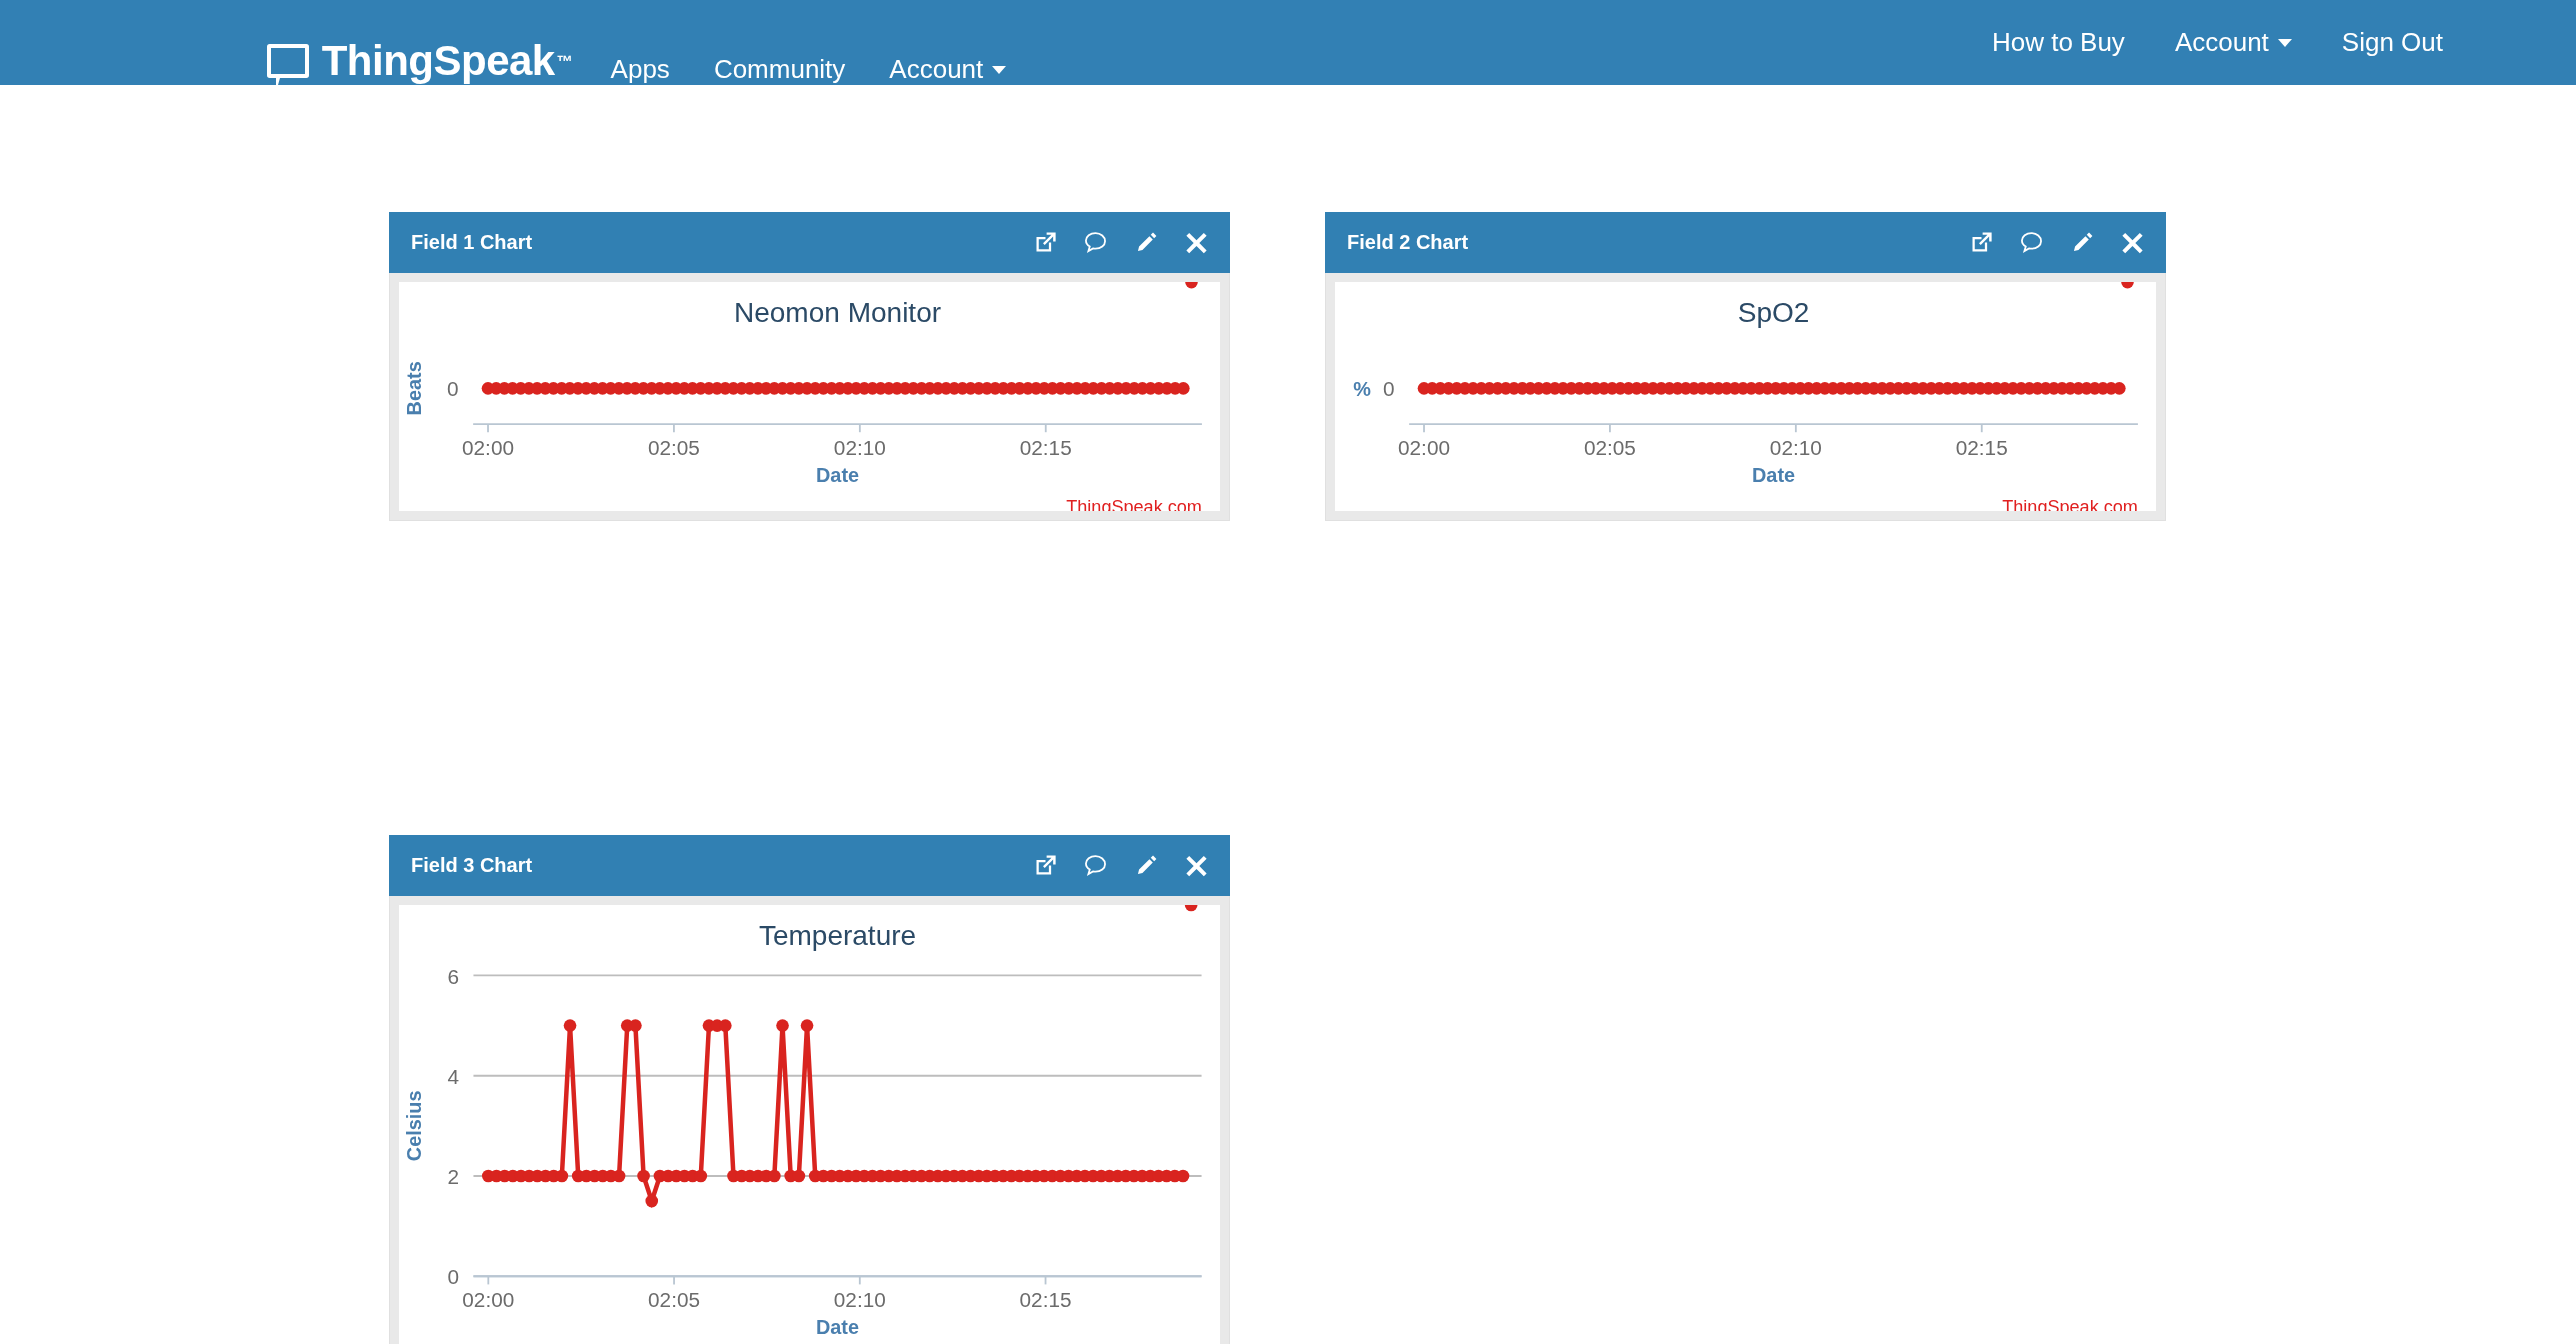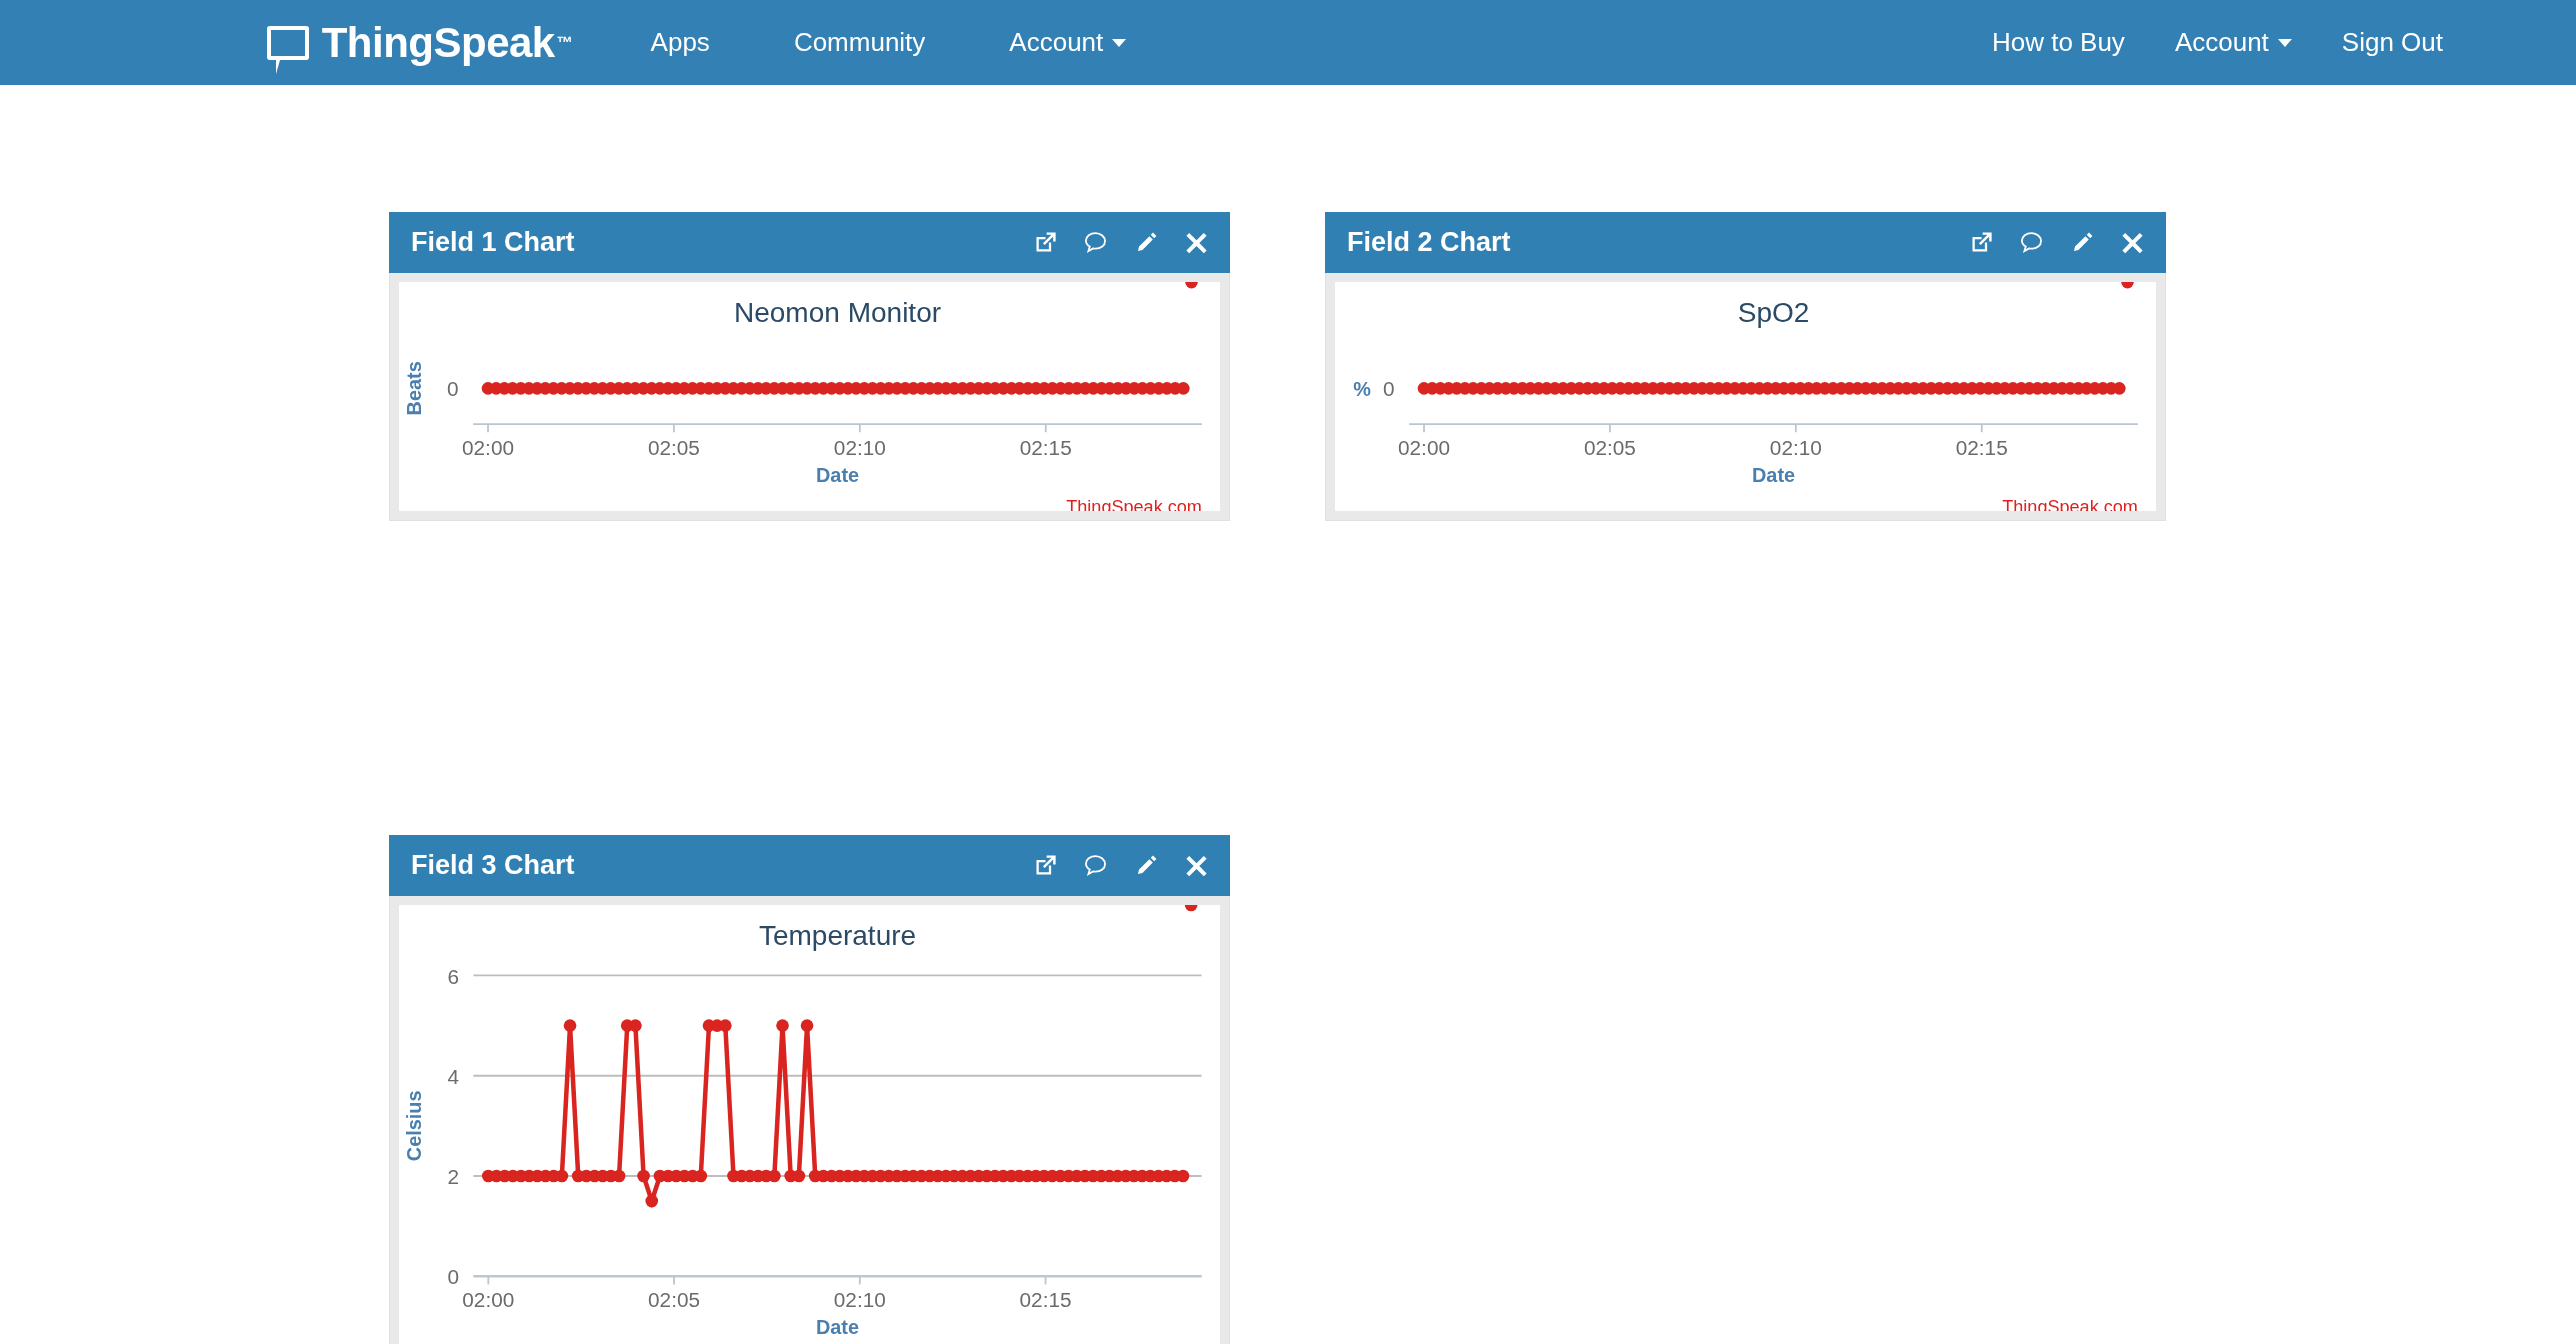--- a/index.html
+++ b/index.html
@@ -13,21 +13,21 @@
 
   
   .navbar {
     position: relative;
     height: 85px;
     background: #3280b4;
     display: flex;
     align-items: stretch;
     width: 2576px;
   }
-  .nav-left { display: flex; align-items: center; margin-left: 267px; gap: 40px; }
+  .nav-left { display: flex; align-items: flex-end; margin-left: 267px; }
   .brand {
     display: flex; align-items: center;
     padding: 0 16.3px 0 0;
     color: #ffffff;
     font-size: 42px; font-weight: bold;
     letter-spacing: -0.5px;
     white-space: nowrap;
     cursor: pointer;
   }
   .brand-mark {
@@ -79,21 +79,21 @@
   .panel { position: absolute; }
   .panel-heading {
     background: #3180b3;
     height: 61px;
     display: flex;
     align-items: center;
     padding: 0 20px 0 22px;
   }
   .panel-title {
     color: #ffffff;
-    font-size: 27px;
+    font-size: 20px;
     font-weight: bold;
     white-space: nowrap;
   }
   .panel-icons {
     margin-left: auto;
     display: flex;
     align-items: center;
     gap: 23.5px;
   }
   .panel-icons .ico {

